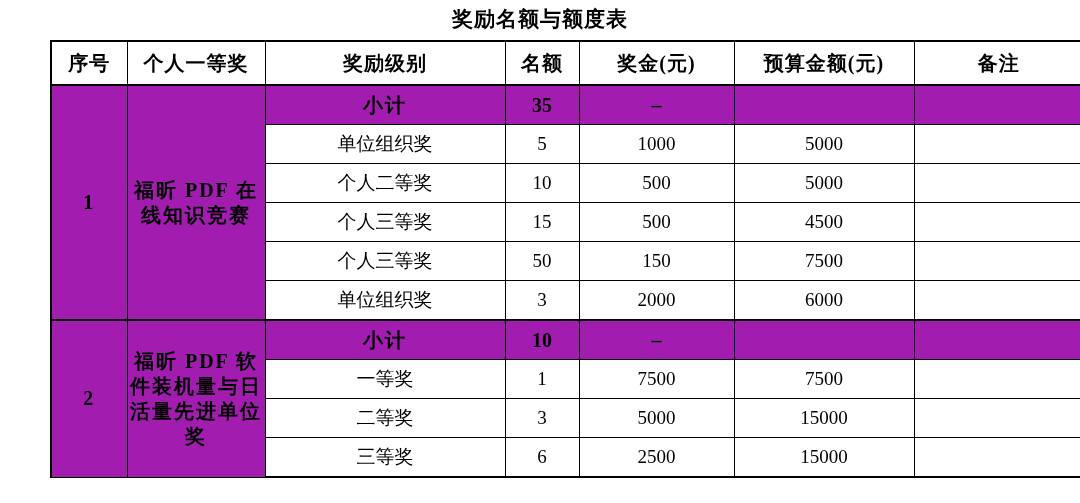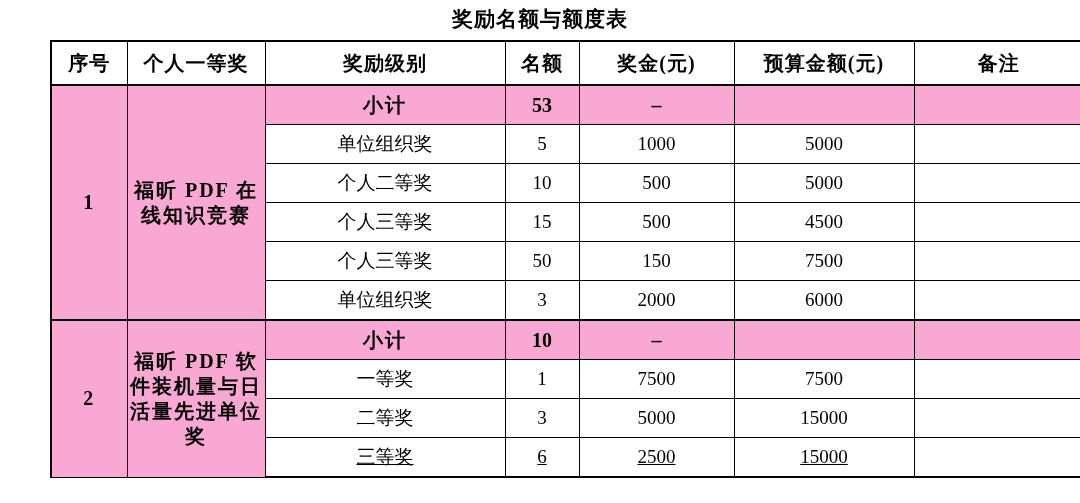--- a/index.html
+++ b/index.html
@@ -67,38 +67,38 @@
     line-height: 1.5;
     padding: 4px 8px;
     text-align: left;
     letter-spacing: 0.5px;
     word-break: break-all;
   }
   td.seq-cell {
     font-size: 19px;
   }
   tr.subtotal td {
-    background: #f9a8d4;
+    background: #a21caf;
     font-weight: bold;
     font-size: 20px;
     letter-spacing: 2px;
   }
   tr.subtotal td.num {
     letter-spacing: 0;
   }
   .dash {
     font-weight: bold;
   }
   .group-top td {
     border-top: 2px solid #000;
   }
   .thick-left { border-left: 2px solid #000 !important; }
   .thick-right { border-right: 2px solid #000 !important; }
   .thick-top { border-top: 2px solid #000 !important; }
-  .thick-bottom { border-bottom: 2px solid #000 !important; text-decoration: underline; }
+  .thick-bottom { border-bottom: 2px solid #000 !important; }
 </style>
 </head>
 <body>
 
 <div class="page">
 
   <div class="doc-title">奖励名额与额度表</div>
 
   <div class="table-wrap">
     <table class="reward-table">
@@ -121,21 +121,21 @@
           <td class="thick-top">预算金额(元)</td>
           <td class="thick-top thick-right">备注</td>
         </tr>
       </thead>
       <tbody>
 
         <tr class="subtotal group-top">
           <td class="seq-cell thick-left thick-top" rowspan="6">1</td>
           <td class="cat-cell thick-top" rowspan="6">福昕 PDF 在线知识竞赛</td>
           <td class="thick-top">小计</td>
-          <td class="num thick-top">53</td>
+          <td class="num thick-top">35</td>
           <td class="num dash thick-top">–</td>
           <td class="num thick-top"></td>
           <td class="thick-top thick-right"></td>
         </tr>
         <tr>
           <td>单位组织奖</td>
           <td>5</td>
           <td>1000</td>
           <td>5000</td>
           <td class="thick-right"></td>

